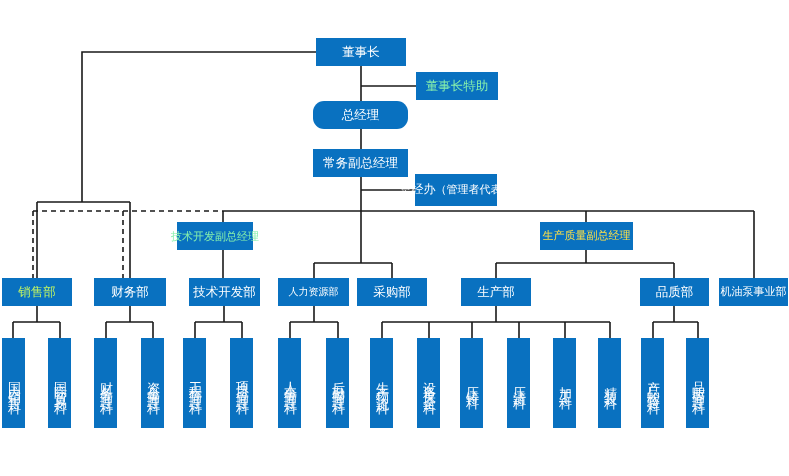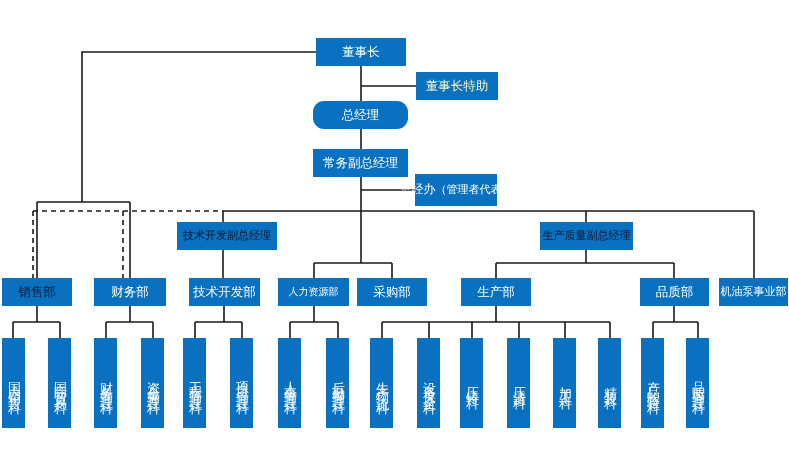--- a/index.html
+++ b/index.html
@@ -50,40 +50,40 @@
       <path d="M496,306 V322 M382,322 H610 M382,322 V338 M429,322 V338 M472,322 V338 M519,322 V338 M565,322 V338 M610,322 V338" fill="none" stroke="#1A1A1A" stroke-width="1.6"></path>
       <path d="M674,306 V322 M653,322 H698 M653,322 V338 M698,322 V338" fill="none" stroke="#1A1A1A" stroke-width="1.6"></path>
       <path d="M33,211 H223" fill="none" stroke="#1A1A1A" stroke-width="1.6" stroke-dasharray="5 4"></path>
       <path d="M33,211 V278" fill="none" stroke="#1A1A1A" stroke-width="1.6" stroke-dasharray="5 4"></path>
       <path d="M123,211 V278" fill="none" stroke="#1A1A1A" stroke-width="1.6" stroke-dasharray="5 4"></path>
     </svg>
   <div id="nodes">
       <div class="node" style="left: 316px; top: 38px; width: 90px; height: 28px; background: rgb(9, 113, 192); color: rgb(255, 255, 255);">
         <span style="font-size: 12.5px;">董事长</span>
       </div>
-      <div class="node" style="left: 416px; top: 72px; width: 82px; height: 28px; background: rgb(9, 113, 192); color: #fef9c3;">
+      <div class="node" style="left: 416px; top: 72px; width: 82px; height: 28px; background: rgb(9, 113, 192); color: #86efac;">
         <span style="font-size: 12.5px;">董事长特助</span>
       </div>
       <div class="node" style="left: 313px; top: 101px; width: 95px; height: 28px; background: rgb(9, 113, 192); color: rgb(255, 255, 255); border-radius: 11px;">
         <span style="font-size: 12.5px;">总经理</span>
       </div>
       <div class="node" style="left: 313px; top: 149px; width: 95px; height: 28px; background: rgb(9, 113, 192); color: rgb(255, 255, 255);">
         <span style="font-size: 12.5px;">常务副总经理</span>
       </div>
       <div class="node two-line" style="left: 415px; top: 174px; width: 82px; height: 32px; background: rgb(9, 113, 192); color: rgb(255, 255, 255);">
         <span class="l1">总经办</span>
         <span class="l2">（管理者代表）</span>
       </div>
-      <div class="node" style="left: 177px; top: 222px; width: 100px; height: 28px; background: rgb(9, 113, 192); color: #0f172a;">
+      <div class="node" style="left: 177px; top: 222px; width: 76px; height: 28px; background: rgb(9, 113, 192); color: #86efac; font-family: Liberation Serif, serif;">
         <span style="font-size: 11px;">技术开发副总经理</span>
       </div>
-      <div class="node" style="left: 540px; top: 222px; width: 93px; height: 28px; background: rgb(9, 113, 192); color: #0f172a;">
+      <div class="node" style="left: 540px; top: 222px; width: 93px; height: 28px; background: rgb(9, 113, 192); color: #fde047;">
         <span style="font-size: 11px;">生产质量副总经理</span>
       </div>
-      <div class="node" style="left: 2px; top: 278px; width: 70px; height: 28px; background: rgb(9, 113, 192); color: #0f172a;">
+      <div class="node" style="left: 2px; top: 278px; width: 70px; height: 28px; background: rgb(9, 113, 192); color: #bef264;">
         <span style="font-size: 12.5px;">销售部</span>
       </div>
       <div class="node" style="left: 94px; top: 278px; width: 72px; height: 28px; background: rgb(9, 113, 192); color: rgb(255, 255, 255);">
         <span style="font-size: 12.5px;">财务部</span>
       </div>
       <div class="node" style="left: 189px; top: 278px; width: 71px; height: 28px; background: rgb(9, 113, 192); color: rgb(255, 255, 255);">
         <span style="font-size: 12.5px;">技术开发部</span>
       </div>
       <div class="node" style="left: 278px; top: 278px; width: 71px; height: 28px; background: rgb(9, 113, 192); color: rgb(255, 255, 255);">
         <span style="font-size: 10px;">人力资源部</span>

